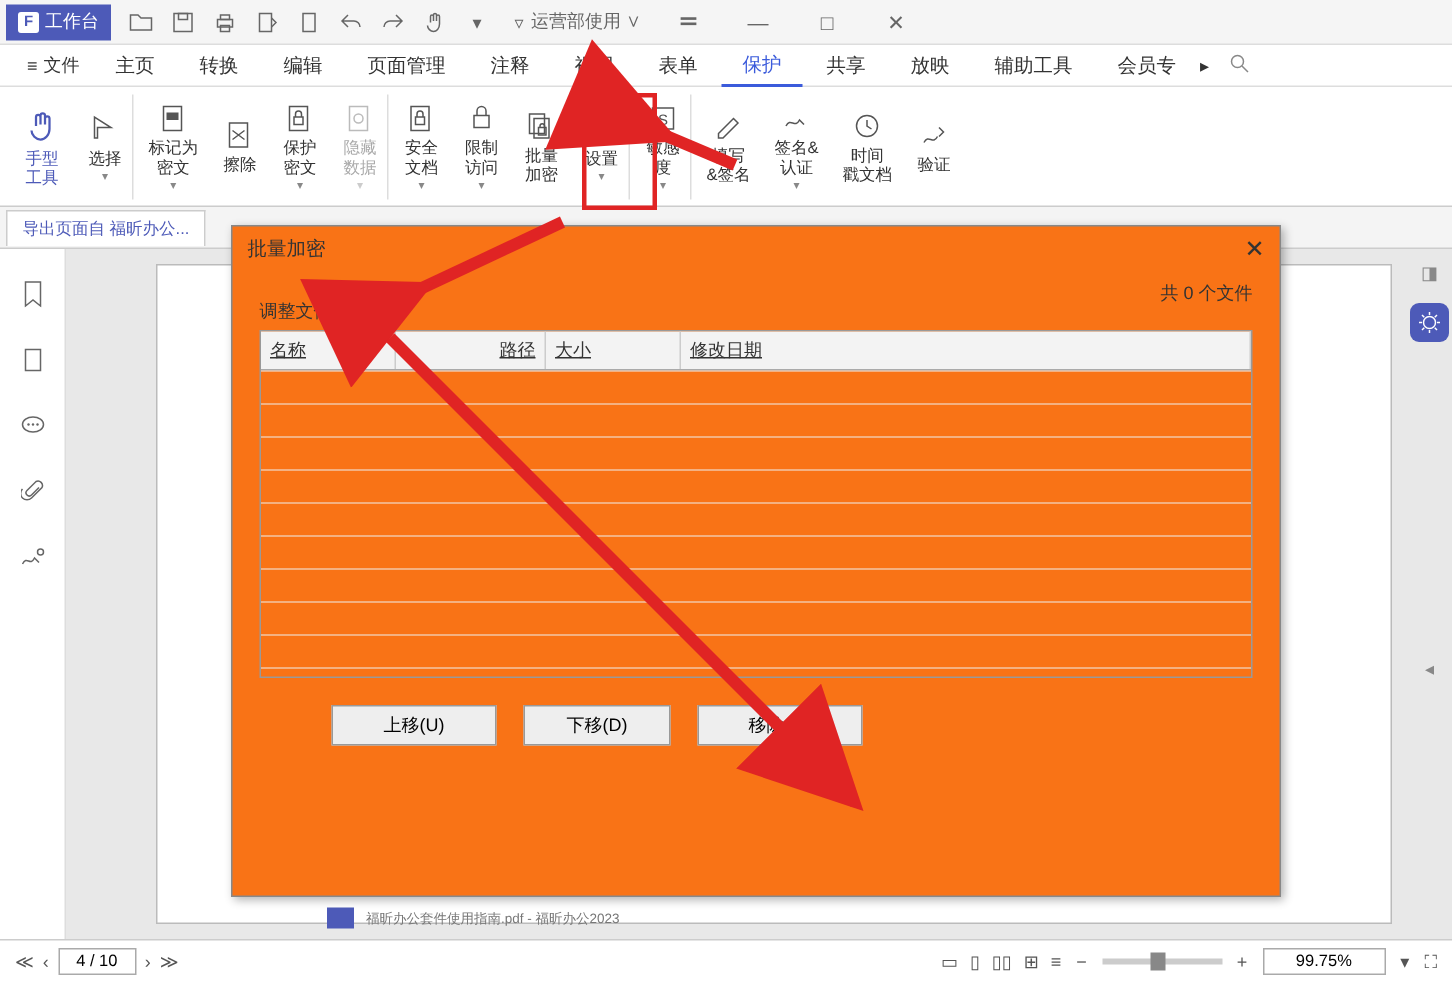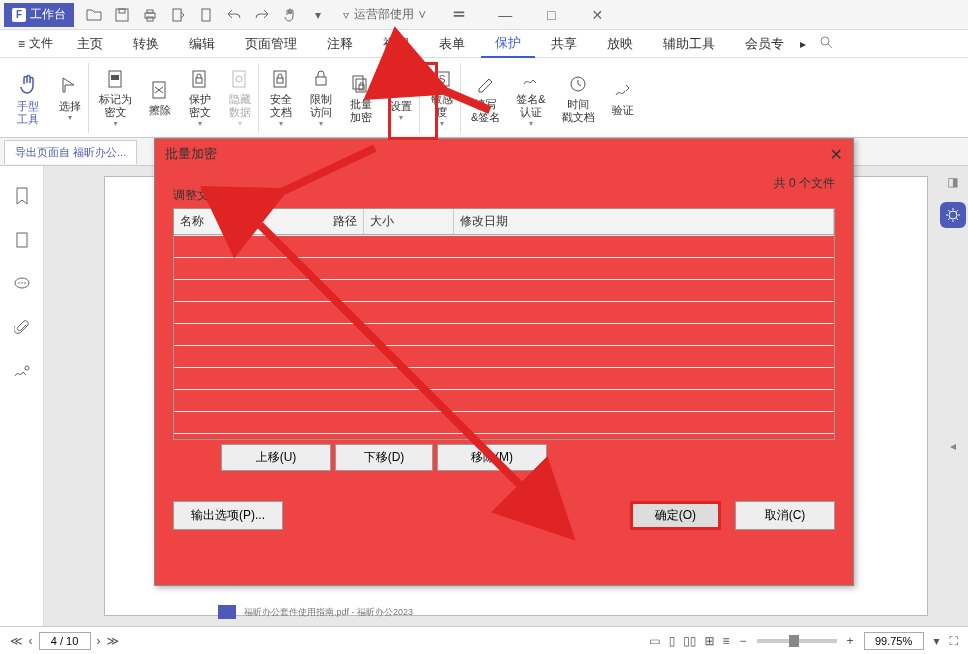--- a/index.html
+++ b/index.html
@@ -31,39 +31,39 @@
 .sidebar { width: 44px; border-right: 1px solid #ddd; display: flex; flex-direction: column; align-items: center; padding-top: 20px; gap: 24px; color: #666; }
 .sb-icon { width: 20px; height: 20px; display: flex; align-items: center; justify-content: center; }
 .sb-expand { position: absolute; left: 44px; top: 50%; width: 10px; height: 40px; background: #eee; border: 1px solid #ccc; display: flex; align-items: center; justify-content: center; font-size: 8px; color: #666; }
 .canvas { flex: 1; background: #e8e8e8; position: relative; }
 .rail-right { position: absolute; right: 0; top: 0; width: 30px; height: 100%; display: flex; flex-direction: column; align-items: center; padding-top: 6px; gap: 10px; }
 .rail-badge { width: 26px; height: 26px; background: #4d5ab8; border-radius: 6px; display: flex; align-items: center; justify-content: center; color: #fff; }
 .statusbar { height: 28px; border-top: 1px solid #ccc; display: flex; align-items: center; padding: 0 10px; gap: 10px; font-size: 12px; color: #555; }
 .statusbar .sep { flex: 1; }
 .pg-nav { display: flex; align-items: center; gap: 6px; }
 .pg-input { width: 52px; height: 18px; border: 1px solid #aaa; text-align: center; font-size: 11px; }
-.zoom-input { width: 60px; height: 18px; border: 1px solid #aaa; text-align: center; font-size: 11px; }
+.zoom-input { width: 82px; height: 18px; border: 1px solid #aaa; text-align: center; font-size: 11px; }
 .view-icons { display: flex; gap: 8px; }
 .slider { width: 80px; height: 4px; background: #ccc; position: relative; }
 .slider::after { content: ""; position: absolute; left: 40%; top: -4px; width: 10px; height: 12px; background: #888; }
 
 
-.dialog { position: absolute; left: 154px; top: 138px; width: 700px; height: 448px; background: #ef4444; border: 1px solid #888; box-shadow: 2px 2px 6px rgba(0,0,0,0.3); z-index: 50; }
+.dialog { position: absolute; left: 154px; top: 150px; width: 700px; height: 448px; background: #f97316; border: 1px solid #888; box-shadow: 2px 2px 6px rgba(0,0,0,0.3); z-index: 50; }
 .dlg-title { height: 30px; display: flex; align-items: center; justify-content: space-between; padding: 0 10px; font-size: 13px; }
 .dlg-body { padding: 6px 18px; }
 .btn { border: 1px solid #999; background: #eee; padding: 4px 14px; font-size: 12px; }
 .btn.primary { border: 3px solid #1e50c8; background: #dde5f9; padding: 3px 12px; }
 .dlg-count { float: right; font-size: 12px; }
 .adjust-label { margin-top: 12px; font-size: 12px; }
 .grid { border: 1px solid #999; margin-top: 4px; height: 232px; }
 .grid-head { display: flex; background: #f3f3f3; border-bottom: 1px solid #aaa; }
-.grid-head div { padding: 4px 6px; font-size: 12px; border-right: 1px solid #ccc; }
+.grid-head div { padding: 4px 6px; font-size: 12px; border-right: 1px solid #ccc; text-decoration: underline; }
 .gh1 { width: 90px; } .gh2 { width: 100px; text-align: right; } .gh3 { width: 90px; } .gh4 { flex: 1; }
 .grid-body { height: calc(100% - 24px); background-image: linear-gradient(#eee 1px, transparent 1px); background-size: 100% 22px; }
-.dlg-row { display: flex; gap: 4px; margin-top: 4px; padding-left: 48px; }
+.dlg-row { display: flex; gap: 18px; margin-top: 18px; padding-left: 48px; }
 .dlg-row-bottom { display: flex; justify-content: space-between; margin-top: 30px; }
 .rb { display: flex; gap: 14px; }
 .btn.ok { border: 3px solid #e02424; background: #ddd; padding: 3px 22px; }
 
 
 .hl { position: absolute; border: 3px solid #e02424; z-index: 100; pointer-events: none; }
 .hl1 { left: 388px; top: 62px; width: 50px; height: 78px; }
 
 
 .arrow { position: absolute; z-index: 90; pointer-events: none; }
@@ -419,27 +419,20 @@
         <div class="gh3">大小</div>
         <div class="gh4">修改日期</div>
       </div>
       <div class="grid-body"></div>
     </div>
     <div class="dlg-row">
       <button class="btn" style="width:110px">上移(U)</button>
       <button class="btn" style="width:98px">下移(D)</button>
       <button class="btn" style="width:110px">移除(M)</button>
     </div>
-    <div class="dlg-row-bottom">
-      <button class="btn" style="width:110px">输出选项(P)...</button>
-      <div class="rb">
-        <button class="btn ok">确定(O)</button>
-        <button class="btn" style="width:100px">取消(C)</button>
-      </div>
-    </div>
   </div>
 </div>
 
 <div class="hl hl1"></div>
 
 <div class="arrow" style="left:430px;top:80px">
   <svg width="70" height="40">
       <defs>
         <marker id="ah1" markerWidth="12" markerHeight="12" refX="2" refY="5" orient="auto">
           <path d="M10 0L0 5l10 5z" fill="#e02424"></path>

